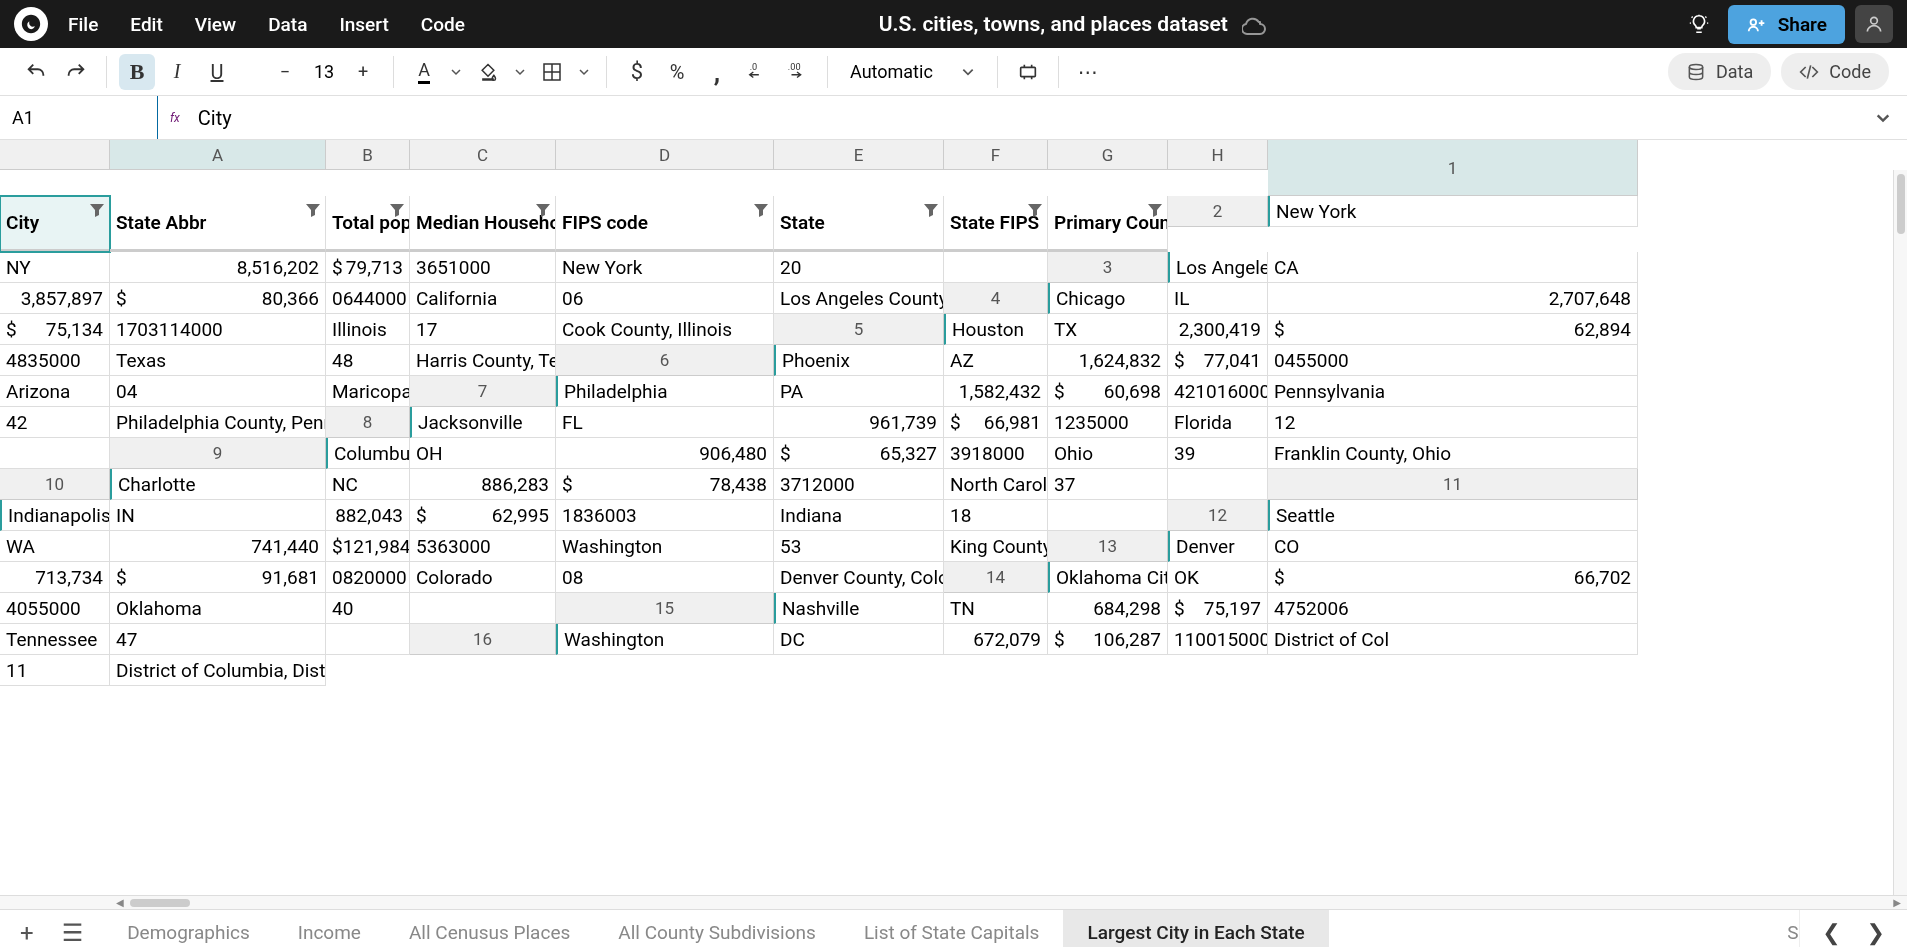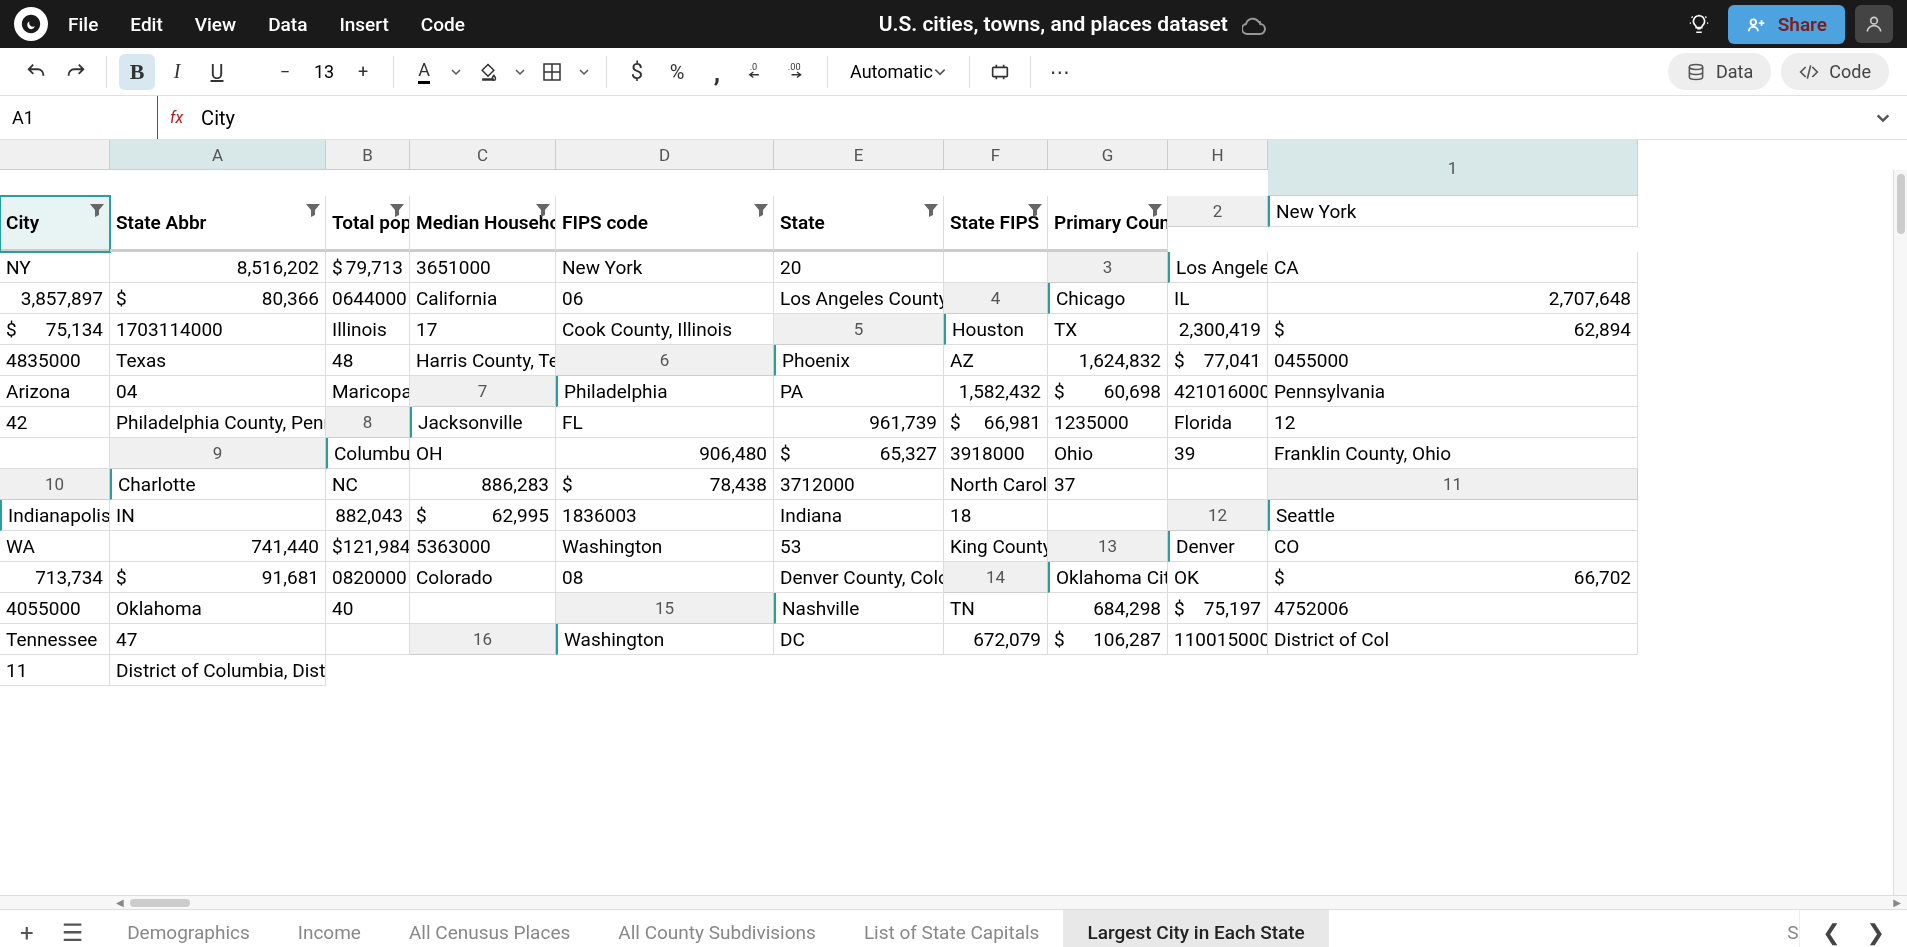--- a/index.html
+++ b/index.html
@@ -9,37 +9,37 @@
 .menubar { background: #1a1a1a; color: #fff; height: 48px; display: flex; align-items: center; padding: 0 14px; }
 .logo { width: 34px; height: 34px; border-radius: 50%; background: #fff; display: flex; align-items: center; justify-content: center; margin-right: 20px; }
 .logo svg { width: 22px; height: 22px; }
 .menu-items { display: flex; gap: 32px; }
 .menu-item { font-size: 19px; font-weight: 500; cursor: pointer; }
 .doc-title-wrap { flex: 1; display: flex; align-items: center; justify-content: center; gap: 14px; }
 .doc-title { font-size: 21px; font-weight: 600; }
 .cloud-icon { width: 24px; height: 24px; opacity: 0.7; }
 .menubar-right { display: flex; align-items: center; gap: 10px; }
 .icon-btn { width: 38px; height: 38px; display: flex; align-items: center; justify-content: center; cursor: pointer; border-radius: 6px; }
-.share-btn { background: #4da3df; color: #7f1d1d; padding: 8px 18px; border-radius: 6px; display: flex; align-items: center; gap: 10px; font-size: 19px; font-weight: 600; cursor: pointer; text-align: right; }
+.share-btn { background: #4da3df; color: #000000; padding: 8px 18px; border-radius: 6px; display: flex; align-items: center; gap: 10px; font-size: 19px; font-weight: 600; cursor: pointer; text-align: right; }
 .user-btn { background: #444; width: 38px; height: 38px; border-radius: 6px; display: flex; align-items: center; justify-content: center; cursor: pointer; }
 
 
 .toolbar { height: 48px; display: flex; align-items: center; padding: 0 18px; gap: 4px; border-bottom: 1px solid #e0e0e0; }
 .tb-btn { width: 36px; height: 36px; display: flex; align-items: center; justify-content: center; cursor: pointer; border-radius: 6px; font-size: 18px; color: #333; }
 .tb-btn.active { background: #d8e8f0; }
 .tb-sep { width: 1px; height: 32px; background: #ddd; margin: 0 8px; }
 .font-size { width: 34px; text-align: center; font-size: 18px; }
-.tb-select { border: none; background: none; font-size: 18px; padding: 6px 10px; cursor: pointer; display:flex; align-items:center; }
+.tb-select { border: none; background: none; font-size: 18px; padding: 6px 10px; cursor: pointer; display:flex; align-items:center; gap:28px; }
 .tb-pill { background: #eee; border-radius: 18px; padding: 8px 18px; display: flex; align-items: center; gap: 10px; font-size: 18px; cursor: pointer; color:#444; }
 .toolbar-right { margin-left: auto; display: flex; gap: 10px; }
 
 
 .formula-bar { height: 44px; display: flex; align-items: center; border-bottom: 1px solid #e0e0e0; }
 .cell-ref { width: 158px; padding: 0 12px; font-size: 18px; border-right: 1px solid #0369a1; height: 100%; display: flex; align-items: center; }
-.fx-label { padding: 0 12px; color: #b91c1c; font-style: italic; font-size: 16px; }
+.fx-label { padding: 0 12px; color: #701a75; font-style: italic; font-size: 12px; }
 .formula-input { flex: 1; border: none; outline: none; font-size: 20px; padding: 0 6px; }
 .fb-chevron { padding: 0 16px; cursor:pointer; }
 
 
 .grid-wrap { position: relative; height: calc(100vh - 54px - 48px - 44px - 46px); overflow: hidden; }
 .grid { display: grid; grid-template-columns: 110px 216px 84px 146px 218px 170px 104px 120px 100px 370px; }
 .col-hdr, .row-hdr, .corner { background: #f0f0f0; border-right: 1px solid #ccc; border-bottom: 1px solid #ccc; display: flex; align-items: center; justify-content: center; font-size: 17px; color: #555; height: 30px; }
 .row-hdr { height: 31px; }
 .corner { position: sticky; left: 0; top: 0; z-index: 3; }
 .col-hdr { position: sticky; top: 0; z-index: 2; }

